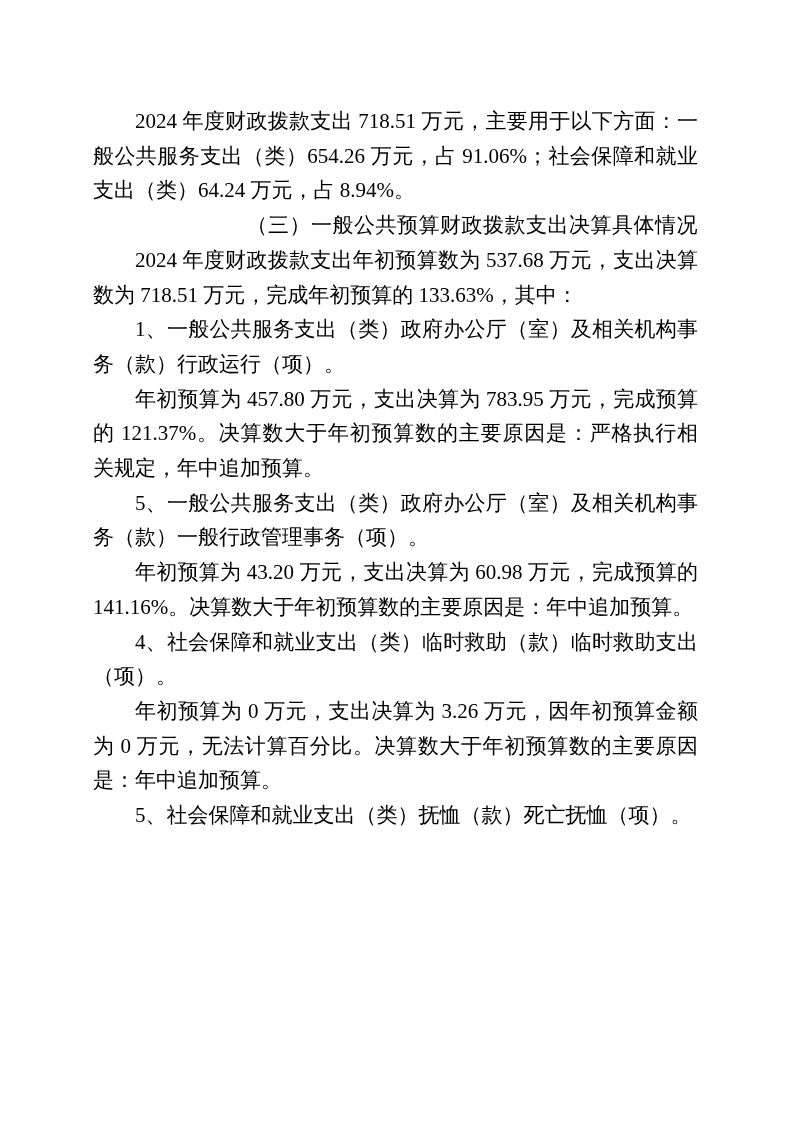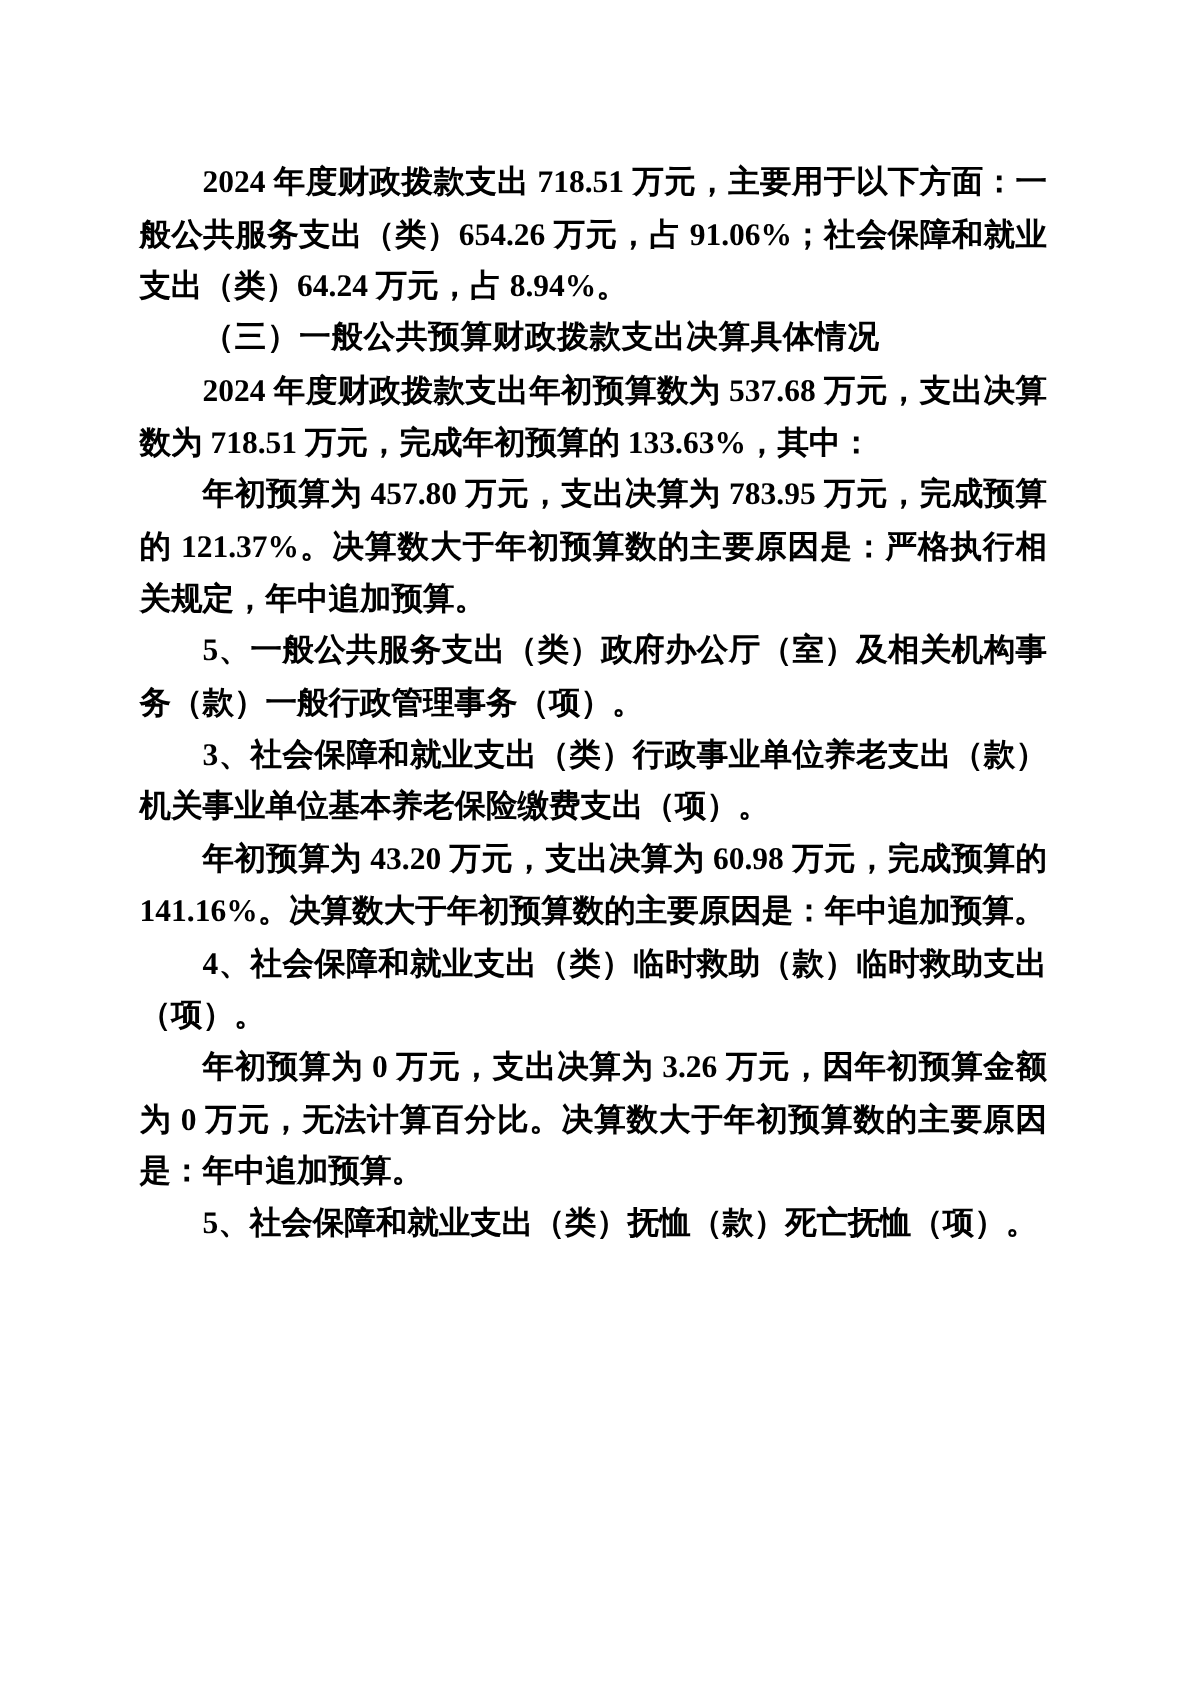--- a/index.html
+++ b/index.html
@@ -20,38 +20,37 @@
     margin: 0;
     padding: 0;
     font-family: "Liberation Serif", "DejaVu Serif", serif;
     font-size: 21px;
     line-height: 34.7px;
     color: #000000;
     text-align: justify;
     text-justify: inter-ideograph;
     text-indent: 2em;
     word-break: break-all;
-    font-weight: bold;
   }
   .doc-body p.heading {
     font-family: "Liberation Sans", "DejaVu Sans", sans-serif;
-    font-weight: bold;
-    text-align: left;
+    font-weight: normal;
+    text-align: right;
     letter-spacing: 0.5px;
   }
 </style>
 </head>
 <body>
 
 <div class="page">
   <div class="doc-body">
     <p>2024 年度财政拨款支出 718.51 万元，主要用于以下方面：一般公共服务支出（类）654.26 万元，占 91.06%；社会保障和就业支出（类）64.24 万元，占 8.94%。</p>
     <p class="heading">（三）一般公共预算财政拨款支出决算具体情况</p>
     <p>2024 年度财政拨款支出年初预算数为 537.68 万元，支出决算数为 718.51 万元，完成年初预算的 133.63%，其中：</p>
+    <p>1、一般公共服务支出（类）政府办公厅（室）及相关机构事务（款）行政运行（项）。</p>
     <p>年初预算为 457.80 万元，支出决算为 783.95 万元，完成预算的 121.37%。决算数大于年初预算数的主要原因是：严格执行相关规定，年中追加预算。</p>
     <p>5、一般公共服务支出（类）政府办公厅（室）及相关机构事务（款）一般行政管理事务（项）。</p>
-    <p>3、社会保障和就业支出（类）行政事业单位养老支出（款）机关事业单位基本养老保险缴费支出（项）。</p>
     <p>年初预算为 43.20 万元，支出决算为 60.98 万元，完成预算的 141.16%。决算数大于年初预算数的主要原因是：年中追加预算。</p>
     <p>4、社会保障和就业支出（类）临时救助（款）临时救助支出（项）。</p>
     <p>年初预算为 0 万元，支出决算为 3.26 万元，因年初预算金额为 0 万元，无法计算百分比。决算数大于年初预算数的主要原因是：年中追加预算。</p>
     <p>5、社会保障和就业支出（类）抚恤（款）死亡抚恤（项）。</p>
   </div>
 </div>
 
 </body></html>

